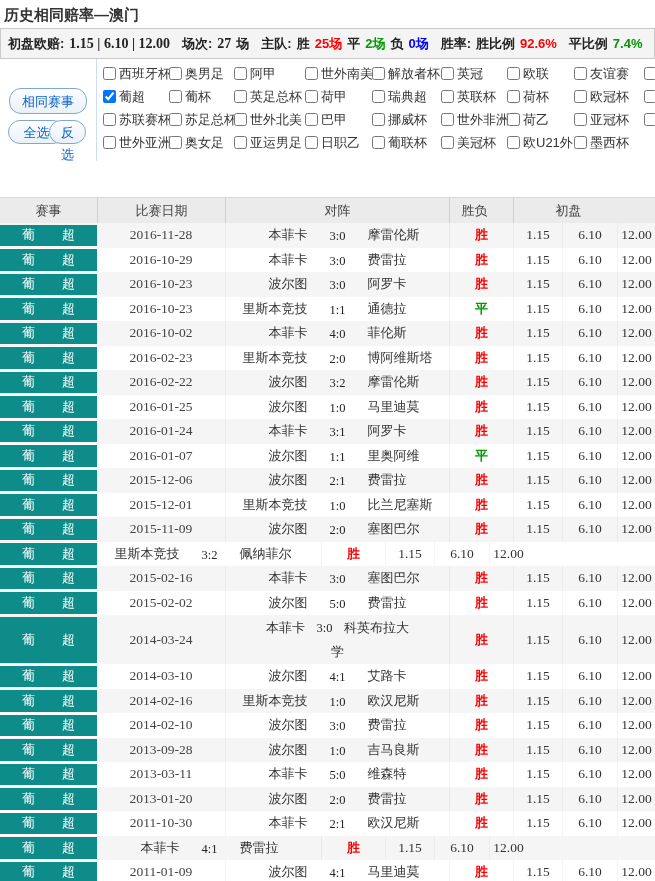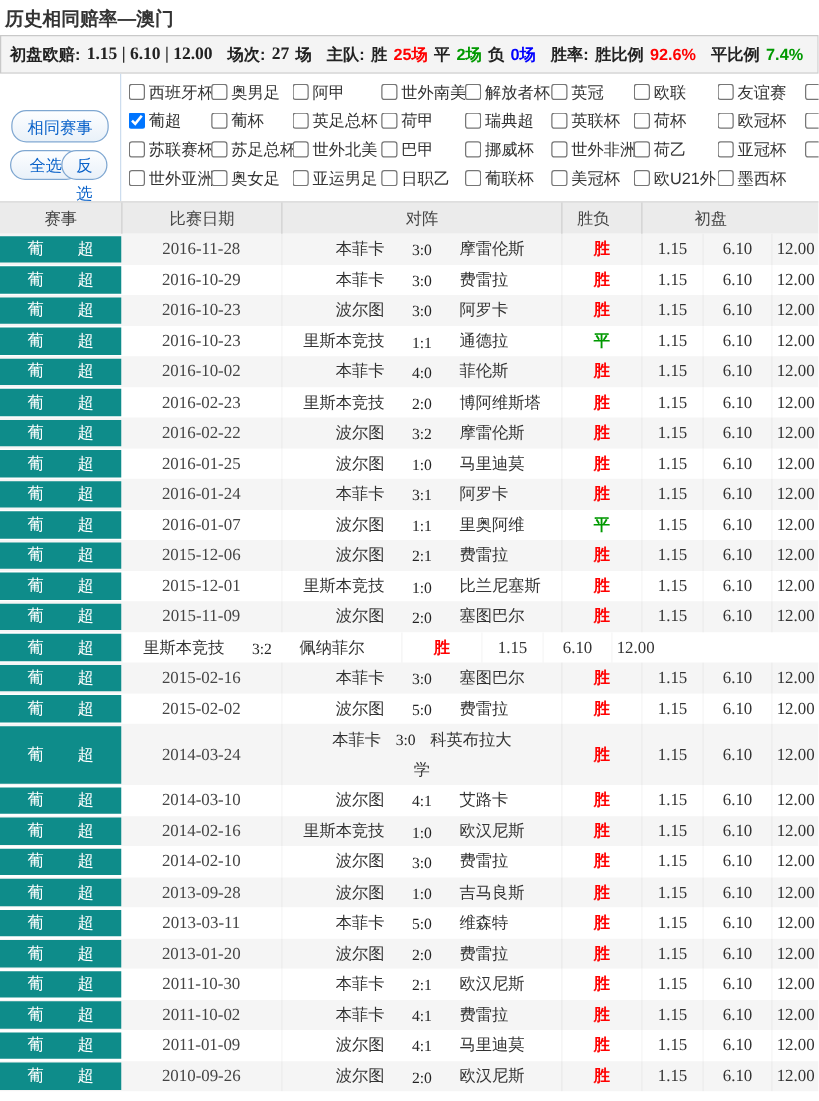--- a/index.html
+++ b/index.html
@@ -30,21 +30,21 @@
   .btn-invert{left:49px;top:61px;width:37px;height:24px;line-height:22px;}
 
   .filter-grid{position:absolute;left:103px;top:3px;display:grid;
     grid-template-columns:66px 65px 71px 67px 69px 66px 67px 70px 30px;grid-auto-rows:23px;}
   .chk{display:flex;align-items:center;font-size:13px;color:#333;cursor:pointer;white-space:nowrap;}
   .chk input{width:13px;height:13px;margin:0 3px 0 0;}
 
   
   .match-table{position:absolute;left:0;top:161px;width:655px;}
   .thead{display:flex;height:26px;background:#ebebeb;border-top:1px solid #d8d8d8;
-    box-sizing:border-box;font-size:13px;color:#444;}
+    box-sizing:border-box;font-size:13px;color:#444;margin-top:36px;}
   .thead>div{box-sizing:border-box;display:flex;align-items:center;justify-content:center;height:100%;}
   .h-league{width:97px;}
   .h-date{width:128px;border-left:1px solid #cfcfcf;}
   .h-match{width:224px;border-left:1px solid #cfcfcf;}
   .h-result{width:64px;border-left:1px solid #cfcfcf;padding-right:14px;}
   .h-odds{width:142px;border-left:1px solid #cfcfcf;padding-right:32px;}
 
   .row{display:flex;height:24.5px;box-sizing:border-box;}
   .row:nth-child(odd){background:#f5f5f5;}
   .row:nth-child(even){background:#ffffff;}
@@ -747,21 +747,20 @@
     <div class="c-odd o2">6.10</div>
     <div class="c-odd o3">12.00</div>
   </div>
         <div class="row">
     <div class="c-league">
       <span class="badge">
         <span>葡</span>
         <span>超</span>
       </span>
     </div>
-    <div class="c-date">2011-10-02</div>
     <div class="c-match">
       <div class="match-inner">
         <span class="home">本菲卡</span>
         <span class="score">4:1</span>
         <span class="away">费雷拉</span>
       </div>
     </div>
     <div class="c-result win">胜</div>
     <div class="c-odd o1">1.15</div>
     <div class="c-odd o2">6.10</div>

